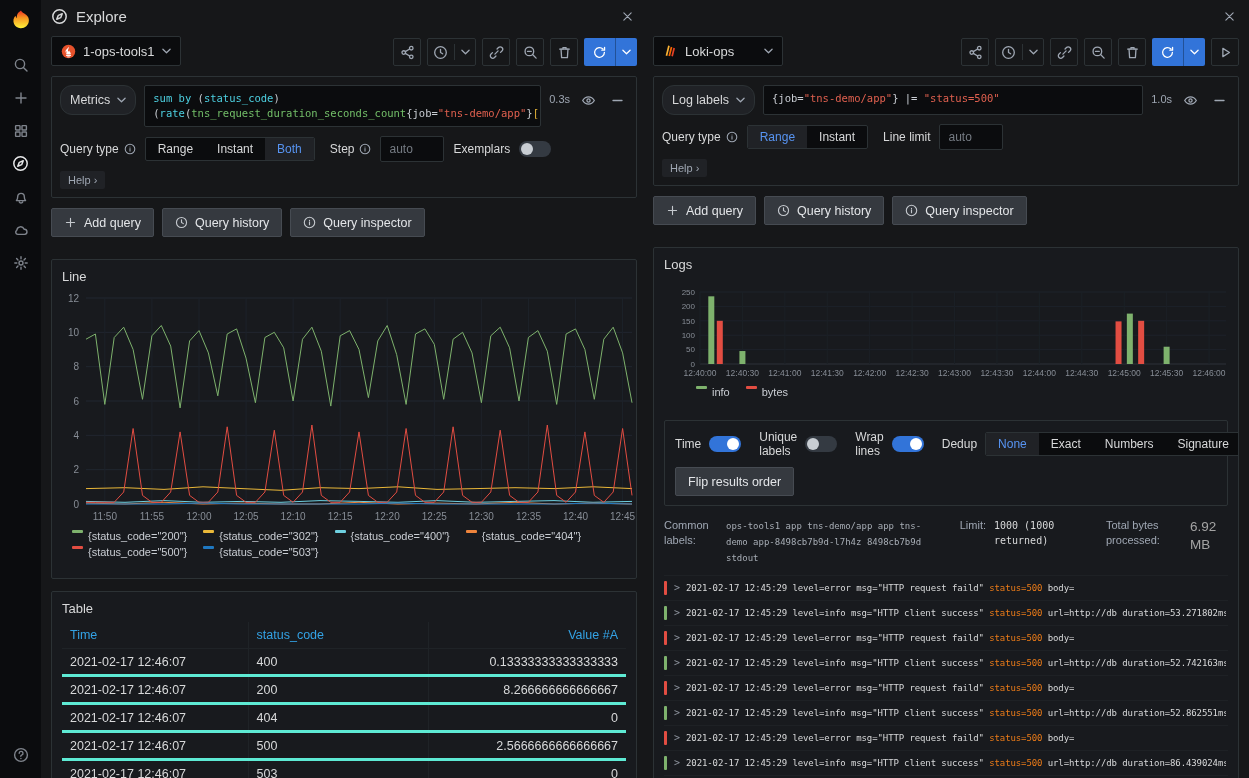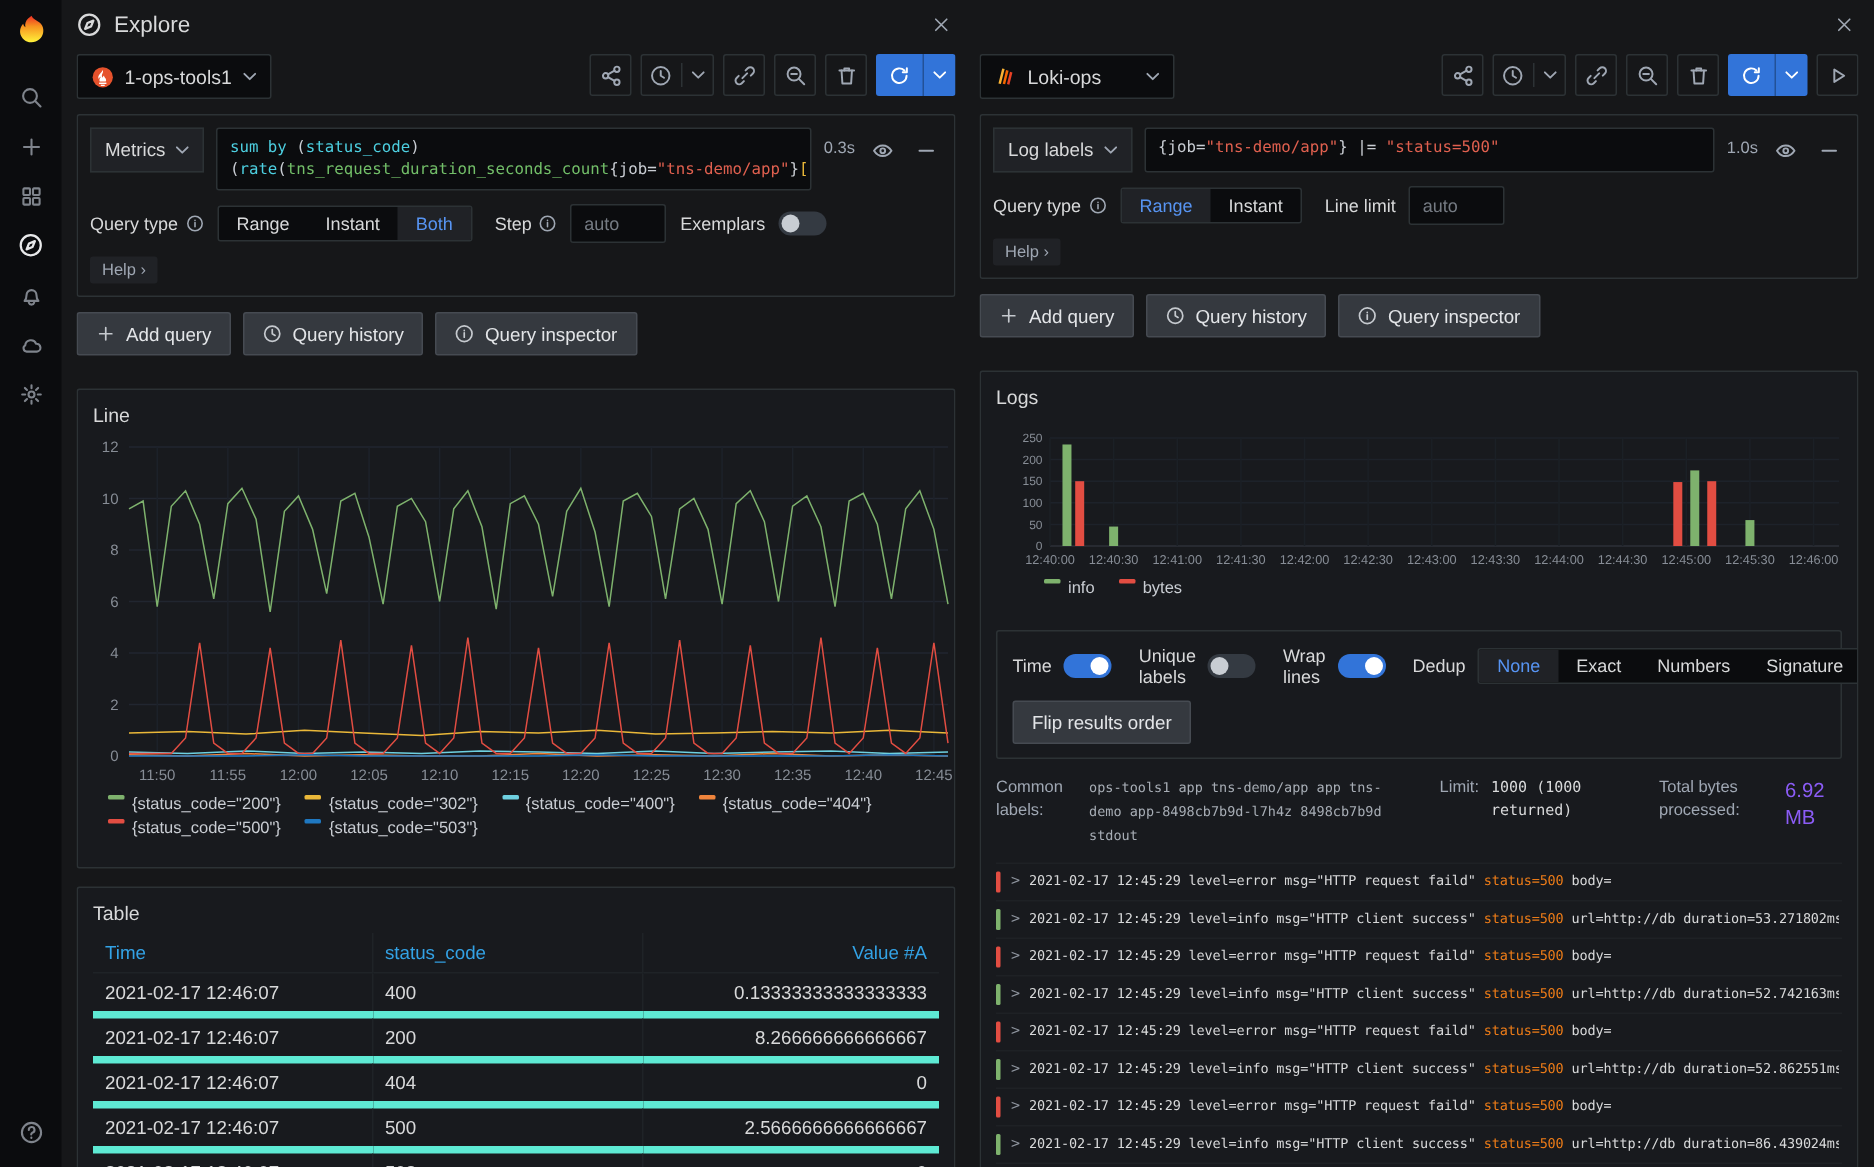--- a/index.html
+++ b/index.html
@@ -20,33 +20,33 @@
 
 .main{flex:1;display:flex;flex-direction:column;min-width:0}
 .topbar{height:32px;display:flex;align-items:center;padding:0 10px;gap:16px;flex:none}
 .tb-half{flex:1;display:flex;align-items:center;min-width:0}
 .tb-title{font-size:15px;font-weight:500;margin-left:8px}
 .spacer{flex:1}
 .close-btn{color:#9fa7b3;width:20px;height:20px;display:flex;align-items:center;justify-content:center}
 .content{flex:1;display:flex;gap:16px;padding:2px 10px 0;min-height:0}
 .pane{flex:1 1 0;min-width:0;overflow:hidden}
 
-.ds-row{display:flex;align-items:flex-start;margin-top:2px}
+.ds-row{display:flex;align-items:flex-end;margin-top:2px}
 .ds-picker{height:30px;display:inline-flex;align-items:center;gap:7px;padding:0 9px;background:#0b0c0e;border:1px solid #2c3235;border-radius:2px;font-size:13px;min-width:130px}
 .ds-picker .caret{margin-left:auto;color:#9fa7b3;display:flex}
 .toolbar{margin-left:auto;display:flex;align-items:center;gap:6px}
 .btn-icon{height:28px;min-width:28px;padding:0 5px;border:1px solid #2c3235;border-radius:2px;display:inline-flex;align-items:center;justify-content:center;color:#9fa7b3;gap:4px;background:#161719}
 .divider{width:1px;height:16px;background:#2c3235;margin:0 2px}
 .btn-run{height:28px;display:inline-flex;align-items:stretch;background:#3274d9;border-radius:2px;color:#fff;overflow:hidden;cursor:pointer}
 .run-main{display:flex;align-items:center;padding:0 8px}
 .run-caret{display:flex;align-items:center;padding:0 6px;border-left:1px solid rgba(0,0,0,.3)}
 
 .query-card{margin-top:10px;border:1px solid #2c3235;border-radius:2px;padding:8px;background:#161719}
 .qrow1{display:flex;align-items:flex-start;gap:8px}
-.mode-btn{height:30px;display:inline-flex;align-items:center;gap:7px;padding:0 9px;background:#202226;border:1px solid #2c3235;border-radius:0;font-size:12.5px;flex:none;color:#d8d9da}
+.mode-btn{height:30px;display:inline-flex;align-items:center;gap:7px;padding:0 9px;background:#202226;border:1px solid #2c3235;border-radius:12px;font-size:12.5px;flex:none;color:#d8d9da}
 .mode-btn .caret{color:#9fa7b3;display:flex}
 .expr-box{flex:1;min-width:0;background:#0b0c0e;border:1px solid #2c3235;border-radius:2px;padding:5px 8px;font-family:"DejaVu Sans Mono","Liberation Mono",monospace;font-size:10.5px;line-height:15px;min-height:30px;white-space:nowrap;overflow:hidden}
 .tok-kw{color:#4dd0e1}.tok-me{color:#73bf69}.tok-st{color:#e0604f}.tok-du{color:#eab839}.tok-pl{color:#c9cdd3}
 .dur{font-size:11px;color:#9fa7b3;margin-top:8px;flex:none}
 .mini-btn{color:#9fa7b3;height:30px;display:flex;align-items:center;padding:0 3px}
 .qrow2{margin-top:9px;display:flex;align-items:center;gap:9px;font-size:12px}
 .lbl{display:inline-flex;align-items:center;gap:5px;color:#d8d9da;font-size:12px}
 .lbl .i{color:#9fa7b3}
 .seg-group{display:inline-flex;background:#0b0c0e;border:1px solid #2c3235;border-radius:2px;overflow:hidden}
 .seg-opt{padding:4px 12px;font-size:12px;color:#d8d9da}
@@ -75,37 +75,37 @@
 .legend-item{display:inline-flex;gap:5px;cursor:pointer}
 .legend-swatch{width:11px;height:3px;border-radius:1px;display:inline-block}
 #logs-legend{padding-left:32px;margin-top:2px}
 
 .table-wrap{padding:6px 10px 8px}
 table{width:100%;border-collapse:collapse;font-size:12.5px;table-layout:fixed}
 th{color:#33a2e5;font-weight:400;text-align:left;padding:6px 8px;border-bottom:1px solid #1f2327;border-right:1px solid #1f2327}
 th:last-child{text-align:right;border-right:0}
 th:nth-child(1){width:33%}
 th:nth-child(2){width:32%}
-td{padding:5.5px 8px;border-bottom:5px solid #5eead4;border-right:1px solid #1f2327;color:#d8d9da}
+td{padding:5.5px 8px;border-bottom:3px solid #5eead4;border-right:1px solid #1f2327;color:#d8d9da}
 td:last-child{text-align:right;border-right:0}
 
 .logs-body{padding:0 10px;display:flex;flex-direction:column;flex:1;min-height:0}
 .controls-box{border:1px solid #2c3235;border-radius:2px;margin-top:14px;padding:9px 10px;display:flex;flex-direction:column;gap:9px}
 .controls-row{display:flex;align-items:center;font-size:12px}
 .ctl-group{display:inline-flex;align-items:center;gap:8px;margin-right:18px}
 .meta-row{display:flex;gap:26px;margin-top:12px;font-size:11px;color:#9fa7b3;align-items:flex-start}
 .meta-common{display:flex;g;gap:10px;flex:1;min-width:0;gap:10px}
 .meta-label{line-height:1.35}
 .meta-common .meta-label{width:52px;flex:none}
 .common-vals{font-family:"DejaVu Sans Mono","Liberation Mono",monospace;font-size:9px;color:#a7adb5;line-height:1.8;max-width:250px}
 .meta-limit{display:flex;gap:8px;flex:none}
 .limit-val{font-family:"DejaVu Sans Mono","Liberation Mono",monospace;font-size:10px;color:#d8d9da;width:86px;line-height:1.5}
 .meta-bytes{display:flex;gap:10px;flex:none}
 .meta-bytes .meta-label{width:74px}
-.bytes-val{font-size:13.5px;color:#8b5cf6;width:38px;line-height:1.3}
+.bytes-val{font-size:13.5px;color:#a3a3a3;width:38px;line-height:1.3}
 .log-rows{margin-top:8px;border-top:1px solid #1e2125;flex:1;min-height:0;overflow:hidden}
 .log-row{display:flex;align-items:stretch;border-bottom:1px solid #1e2125;padding:4px 2px 4px 0}
 .lvl-bar{width:3px;border-radius:1px;flex:none;margin:1px 0}
 .lvl-bar.error{background:#e24d42}
 .lvl-bar.info{background:#7eb26d}
 .log-caret{color:#8e949e;font-size:10px;line-height:16px;margin:0 6px 0 7px;font-family:"DejaVu Sans Mono",monospace;flex:none}
 .log-text{font-family:"DejaVu Sans Mono","Liberation Mono",monospace;font-size:9px;letter-spacing:-0.1px;line-height:16px;white-space:nowrap;overflow:hidden;color:#d8d9da}
 .log-match{color:#eb7b18}
 </style>
 </head>

